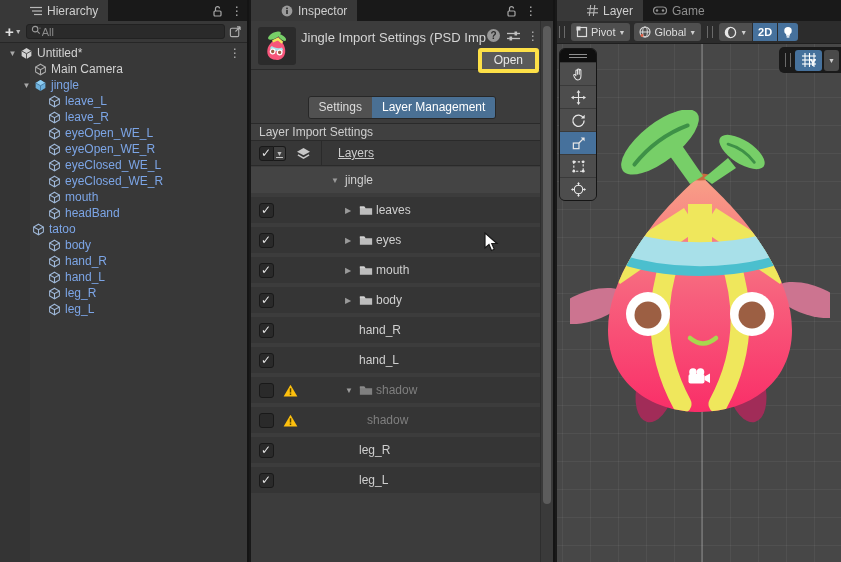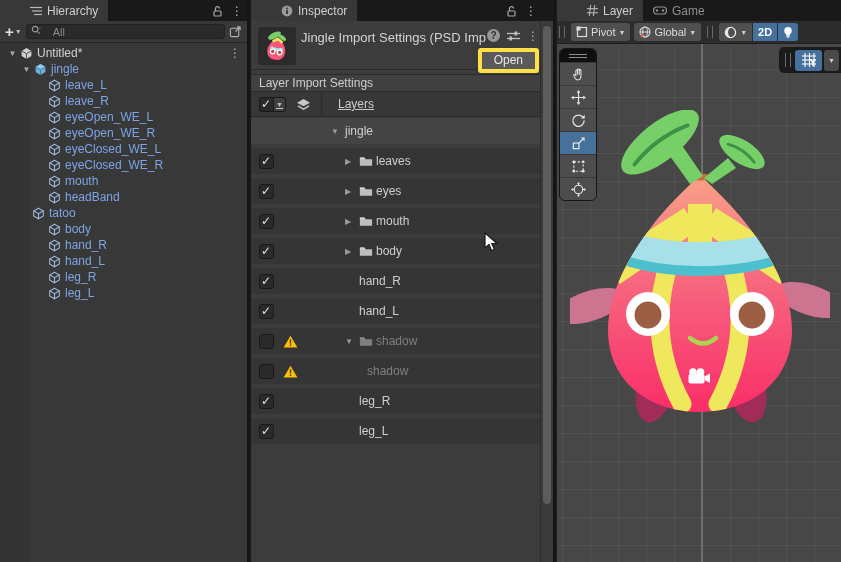--- a/index.html
+++ b/index.html
@@ -16,21 +16,21 @@
   .tab { display:flex; align-items:center; gap:5px; padding:0 10px; font-size:12px; color:#b9b9b9; }
   .tab.active { background:#383838; color:#cfcfcf;padding-left:30px; }
   .tab.inactive { color:#8f8f8f; }
   .tabbar-right { position:absolute; right:4px; top:0; height:21px; display:flex; align-items:center; gap:8px; }
   .kebab { color:#b5b5b5; font-size:12px; letter-spacing:0; cursor:default; line-height:1; }
 
   
   #h-toolbar { height:22px; background:#383838; border-bottom:1px solid #262626; display:flex; align-items:center; padding:0 5px; gap:4px; }
   #h-plus { color:#e0e0e0; font-size:15px; font-weight:bold; line-height:1; display:flex; align-items:center; }
   #h-plus .dd { font-size:7px; color:#bdbdbd; margin-left:1px; }
-  #h-search { flex:1; height:15px; background:#2a2a2a; border:1px solid #212121; border-radius:3px; display:flex; padding:0 4px; gap:11px; }
+  #h-search { flex:1; height:15px; background:#2a2a2a; border:1px solid #212121; border-radius:3px; display:flex; padding:0 4px; gap:0; }
   #h-search input { background:transparent; border:none; outline:none; color:#bdbdbd; font-size:11px; width:100%; font-family:inherit; }
   #h-search input::placeholder { color:#8b8b8b; }
   #h-tree { position:relative; padding-top:2px; }
   #h-tree::before { content:""; position:absolute; left:0; top:0; bottom:-520px; width:30px; background:rgba(0,0,0,0.07); }
   .h-row { height:16px; display:flex; align-items:center; position:relative; }
   .h-row .tri { width:13px; font-size:8px; color:#a8a8a8; text-align:center; flex:none; }
   .h-row .h-ic { width:15px; height:13px; flex:none; display:flex; align-items:center; justify-content:center; }
   .h-row .h-lb { margin-left:3px; color:#d2d2d2; white-space:nowrap; }
   .h-row .h-lb.blue { color:#7ca5e6; }
   .h-row .row-kebab { position:absolute; right:6px; color:#b5b5b5; }
@@ -148,20 +148,30 @@
         <span class="h-ic">
           <svg width="13" height="13" viewBox="0 0 16 16">
             <path d="M8 1.2 14 4.8v6.4L8 14.8 2 11.2V4.8z" fill="#d0d0d0"></path>
             <path d="M2 4.8l6 3.4 6-3.4M8 8.2v6.6" fill="none" stroke="#4a4a4a" stroke-width="1.2"></path>
           </svg>
         </span>
         <span class="h-lb">Untitled*</span>
         <span class="row-kebab">⋮</span>
       </div>
       <div class="h-row" style="padding-left: 20px;">
+        <span class="tri"></span>
+        <span class="h-ic">
+          <svg width="13" height="13" viewBox="0 0 16 16">
+            <path d="M8 1.5 14 5v6L8 14.5 2 11V5z" fill="none" stroke="#adadad" stroke-width="1.3"></path>
+            <path d="M2 5l6 3.3L14 5M8 8.3v6.2" fill="none" stroke="#adadad" stroke-width="1.3"></path>
+          </svg>
+        </span>
+        <span class="h-lb">Main Camera</span>
+      </div>
+      <div class="h-row" style="padding-left: 20px;">
         <span class="tri">▼</span>
         <span class="h-ic">
           <svg width="13" height="13" viewBox="0 0 16 16">
             <path d="M8 1.2 14 4.8v6.4L8 14.8 2 11.2V4.8z" fill="#6cb0dc"></path>
             <path d="M8 1.2 14 4.8 8 8.3 2 4.8z" fill="#8ecdf2"></path>
             <path d="M2 4.8l6 3.5 6-3.5M8 8.3v6.5" fill="none" stroke="#3d7199" stroke-width="1"></path>
           </svg>
         </span>
         <span class="h-lb blue">jingle</span>
       </div>
@@ -358,20 +368,24 @@
             </g>
             <rect x="7.5" y="1.5" width="2.6" height="4" fill="#c0c0c0"></rect>
             <rect x="2.5" y="6.5" width="2.6" height="4" fill="#c0c0c0"></rect>
           </svg>
       </span>
       <span class="kebab">⋮</span>
     </div>
     <button id="open-btn">Open</button>
   </div>
 
+  <div id="insp-tabs">
+    <div class="seg off">Settings</div>
+    <div class="seg on">Layer Management</div>
+  </div>
 
 
   <div id="lis-header">Layer Import Settings</div>
 
   <div id="layers-toolbar">
     <span class="ucheck checked" style="border-radius:3px 0 0 3px;"></span>
     <span class="dd-attach">▼</span>
     <span class="stack">
       <svg width="15" height="13" viewBox="0 0 16 14">
           <path d="M8 1 15 5 8 9 1 5z" fill="#c8c8c8"></path>

